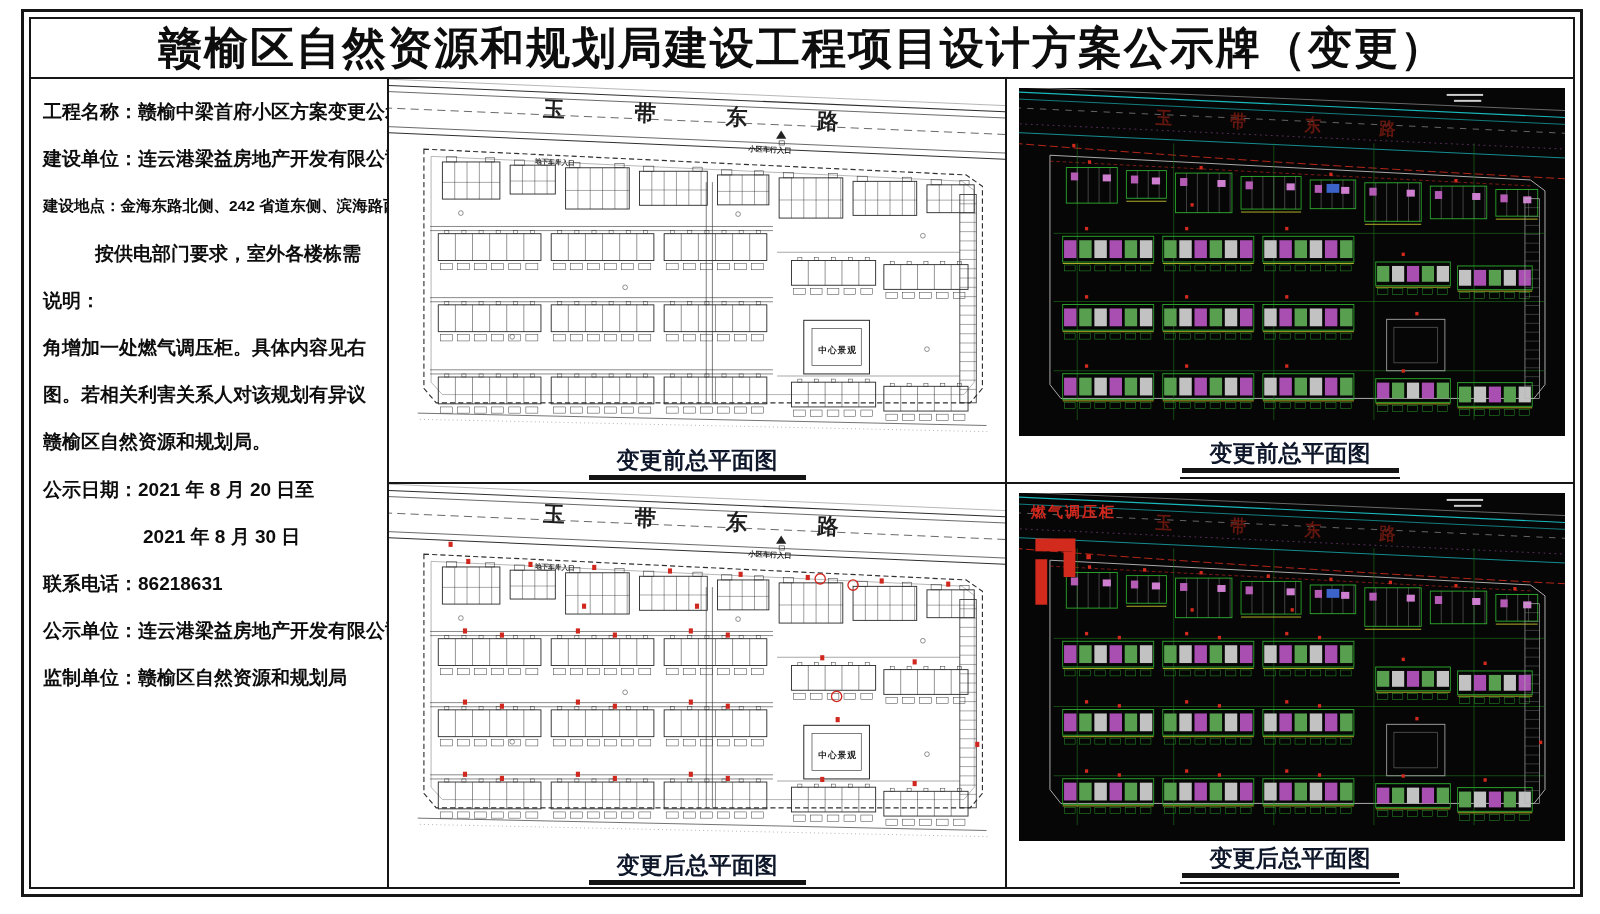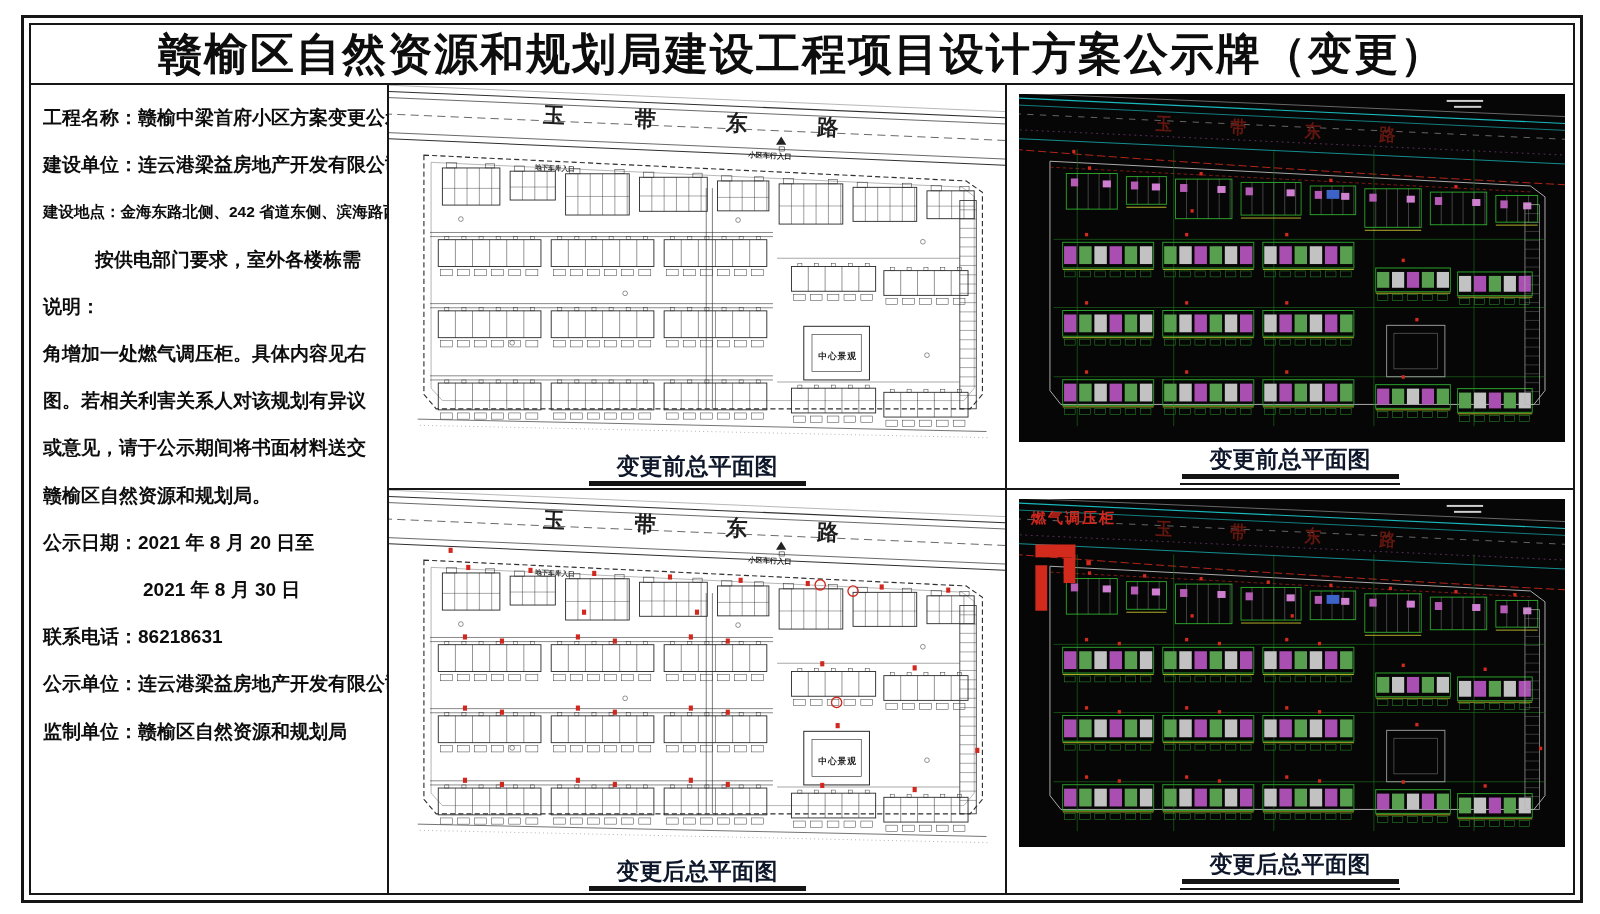--- a/index.html
+++ b/index.html
@@ -1,18 +1,18 @@
 <!DOCTYPE html>
 <html><head>
 <meta charset="utf-8">
 <style>
   html,body{margin:0;padding:0;}
   body{width:1600px;height:914px;position:relative;background:#ffffff;
        font-family:"Liberation Sans",sans-serif;overflow:hidden;}
-  .board{position:absolute;left:21px;top:15px;width:1562px;height:888px;
+  .board{position:absolute;left:21px;top:9px;width:1562px;height:888px;
          border:3px solid #161616;box-sizing:border-box;background:#fff;}
   .frame{position:absolute;inset:5px;border:2px solid #161616;box-sizing:border-box;
          display:flex;flex-direction:column;}
   .title-row{flex:0 0 auto;height:60px;border-bottom:2px solid #161616;box-sizing:border-box;
          display:flex;align-items:center;justify-content:center;}
   .title-row span{font-size:44px;font-weight:bold;letter-spacing:2px;color:#0d0d0d;white-space:nowrap;}
   .content{flex:1;display:flex;min-height:0;}
   .col-left{flex:0 0 auto;width:358px;border-right:2px solid #161616;box-sizing:border-box;
          padding:9px 6px 0 12px;overflow:hidden;}
   .ln{margin:0;line-height:47.2px;font-size:19px;font-weight:bold;color:#0d0d0d;white-space:nowrap;}
@@ -50,21 +50,20 @@
     <div class="content">
 
       <div class="col-left">
         <p class="ln">工程名称：赣榆中梁首府小区方案变更公示</p>
         <p class="ln">建设单位：连云港梁益房地产开发有限公司</p>
         <p class="ln cond">建设地点：金海东路北侧、242 省道东侧、滨海路西侧</p>
         <p class="ln ind1">按供电部门要求，室外各楼栋需</p>
         <p class="ln">说明：</p>
         <p class="ln">角增加一处燃气调压柜。具体内容见右</p>
         <p class="ln">图。若相关利害关系人对该规划有异议</p>
-        <p class="ln">或意见，请于公示期间将书面材料送交</p>
         <p class="ln">赣榆区自然资源和规划局。</p>
         <p class="ln">公示日期：2021 年 8 月 20 日至</p>
         <p class="ln ind2">2021 年 8 月 30 日</p>
         <p class="ln">联系电话：86218631</p>
         <p class="ln">公示单位：连云港梁益房地产开发有限公司</p>
         <p class="ln">监制单位：赣榆区自然资源和规划局</p>
       </div>
 
       <div class="col-mid">
         <section class="cell top">

